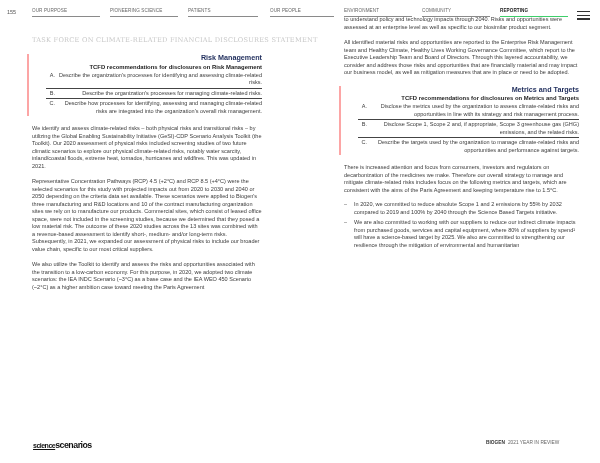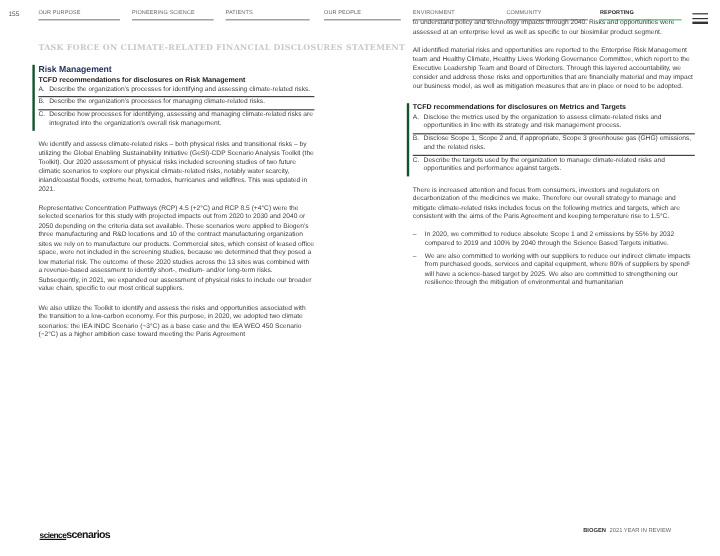--- a/index.html
+++ b/index.html
@@ -17,27 +17,27 @@
   .nav-item:nth-child(2) { left: 80px; } .nav-item:nth-child(2) .bar { width: 68px; }
   .nav-item:nth-child(3) { left: 158px; } .nav-item:nth-child(3) .bar { width: 70px; }
   .nav-item:nth-child(4) { left: 240px; } .nav-item:nth-child(4) .bar { width: 64px; }
   .nav-item:nth-child(5) { left: 314px; } .nav-item:nth-child(5) .bar { width: 68px; }
   .nav-item:nth-child(6) { left: 392px; } .nav-item:nth-child(6) .bar { width: 68px; }
   .nav-item:nth-child(7) { left: 470px; } .nav-item:nth-child(7) .bar { width: 68px; }
 
   .menu-icon { position: absolute; left: 577px; top: 11px; width: 13px; height: 9px; cursor: pointer; }
   .menu-icon span { display: block; height: 1.3px; background: #333; margin-bottom: 2.4px; }
 
-  .section-heading { position: absolute; left: 32px; top: 36px; font-family: "DejaVu Serif", serif; font-weight: bold; font-size: 6.6px; color: #c8c8c8; letter-spacing: 0.25px; }
+  .section-heading { position: absolute; left: 32px; top: 36px; font-family: "DejaVu Serif", serif; font-weight: normal; font-size: 6.6px; color: #c8c8c8; letter-spacing: 0.25px; }
 
   .col { position: absolute; font-size: 5.55px; line-height: 7.5px; color: #3c3c3c; }
   .col-left { left: 32px; top: 54px; width: 230px; }
   .col-right { left: 344px; top: 16px; width: 235px; }
 
-  .callout { position: relative; border-left: 2px solid #14532d; padding-left: 3px; margin-left: -5px; }
+  .callout { position: relative; border-left: 2px solid #fca5a5; padding-left: 17px; margin-left: -5px; text-align: right; }
   .callout-title { font-weight: bold; font-size: 7.2px; line-height: 8.5px; color: #1f2d5c; }
   .callout-sub { font-weight: bold; font-size: 5.9px; line-height: 8px; color: #222; }
   .rec { display: flex; padding: 1px 0 1px 0; }
   .rec + .rec { border-top: 1.4px solid #444; }
   .rec-letter { width: 9px; flex: none; }
   .rec-text { flex: 1; }
 
   .para { margin-top: 8px; }
   .para.first { margin-top: 0; }
 
@@ -93,20 +93,21 @@
   </div>
   <p class="para" style="margin-top:9px">We identify and assess climate-related risks – both physical risks and transitional risks – by utilizing the Global Enabling Sustainability Initiative (GeSI)-CDP Scenario Analysis Toolkit (the Toolkit). Our 2020 assessment of physical risks included screening studies of two future climatic scenarios to explore our physical climate-related risks, notably water scarcity, inland/coastal floods, extreme heat, tornados, hurricanes and wildfires. This was updated in 2021.</p>
   <p class="para">Representative Concentration Pathways (RCP) 4.5 (+2°C) and RCP 8.5 (+4°C) were the selected scenarios for this study with projected impacts out from 2020 to 2030 and 2040 or 2050 depending on the criteria data set available. These scenarios were applied to Biogen's three manufacturing and R&amp;D locations and 10 of the contract manufacturing organization sites we rely on to manufacture our products. Commercial sites, which consist of leased office space, were not included in the screening studies, because we determined that they posed a low material risk. The outcome of these 2020 studies across the 13 sites was combined with a revenue-based assessment to identify short-, medium- and/or long-term risks. Subsequently, in 2021, we expanded our assessment of physical risks to include our broader value chain, specific to our most critical suppliers.</p>
   <p class="para">We also utilize the Toolkit to identify and assess the risks and opportunities associated with the transition to a low-carbon economy. For this purpose, in 2020, we adopted two climate scenarios: the IEA INDC Scenario (~3°C) as a base case and the IEA WEO 450 Scenario (~2°C) as a higher ambition case toward meeting the Paris Agreement</p>
 </div>
 
 <div class="col col-right">
   <p class="para first">to understand policy and technology impacts through 2040. Risks and opportunities were assessed at an enterprise level as well as specific to our biosimilar product segment.</p>
   <p class="para">All identified material risks and opportunities are reported to the Enterprise Risk Management team and Healthy Climate, Healthy Lives Working Governance Committee, which report to the Executive Leadership Team and Board of Directors. Through this layered accountability, we consider and address those risks and opportunities that are financially material and may impact our business model, as well as mitigation measures that are in place or need to be adopted.</p>
   <div class="callout" style="margin-top:9px">
+    <div class="callout-title">Metrics and Targets</div>
     <div class="callout-sub">TCFD recommendations for disclosures on Metrics and Targets</div>
     <div class="rec">
         <span class="rec-letter">A.</span>
         <span class="rec-text">Disclose the metrics used by the organization to assess climate-related risks and opportunities in line with its strategy and risk management process.</span>
       </div>
     <div class="rec">
         <span class="rec-letter">B.</span>
         <span class="rec-text">Disclose Scope 1, Scope 2 and, if appropriate, Scope 3 greenhouse gas (GHG) emissions, and the related risks.</span>
       </div>
     <div class="rec">

